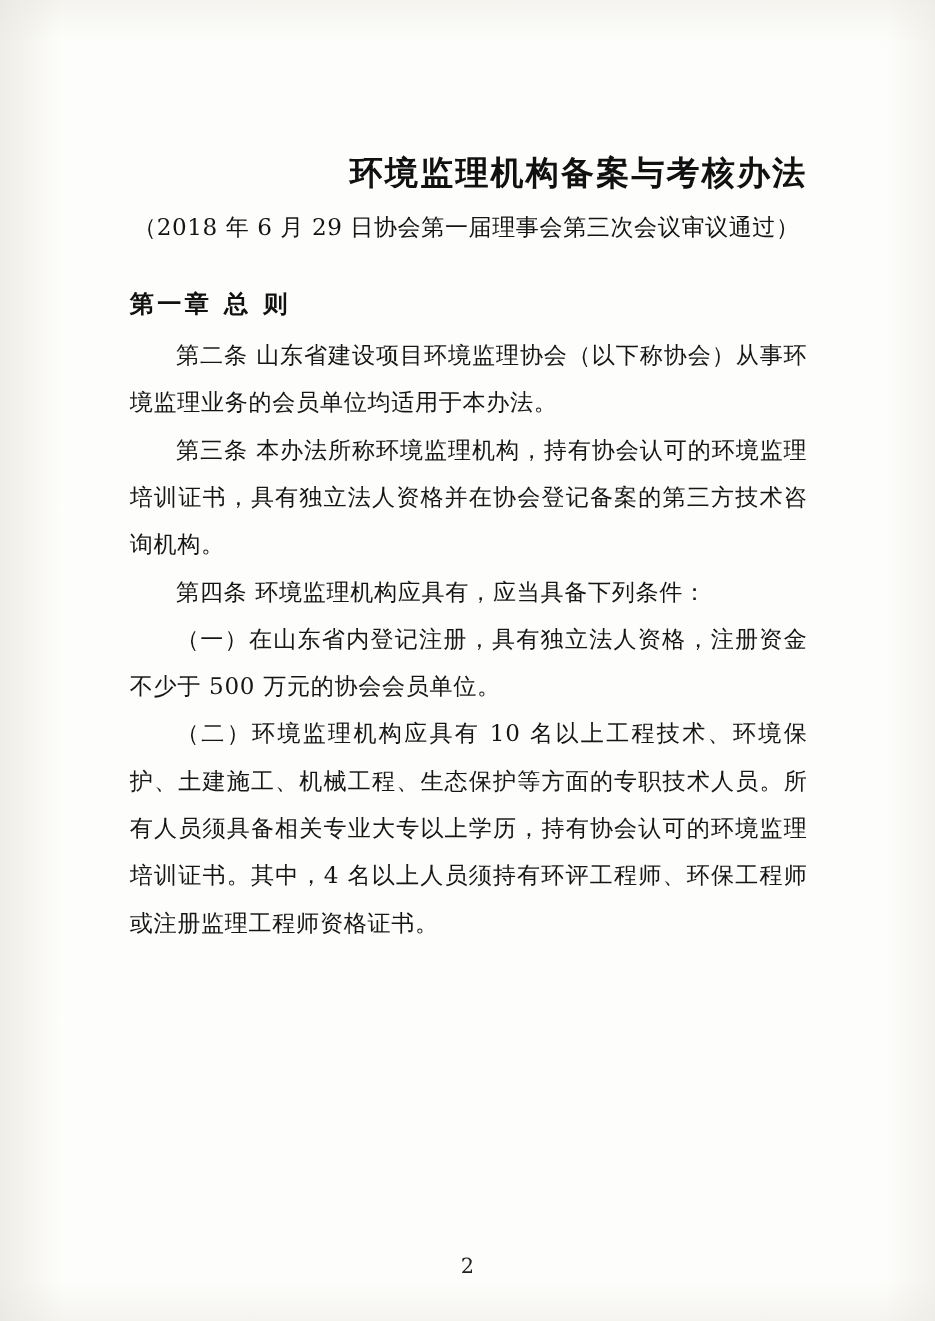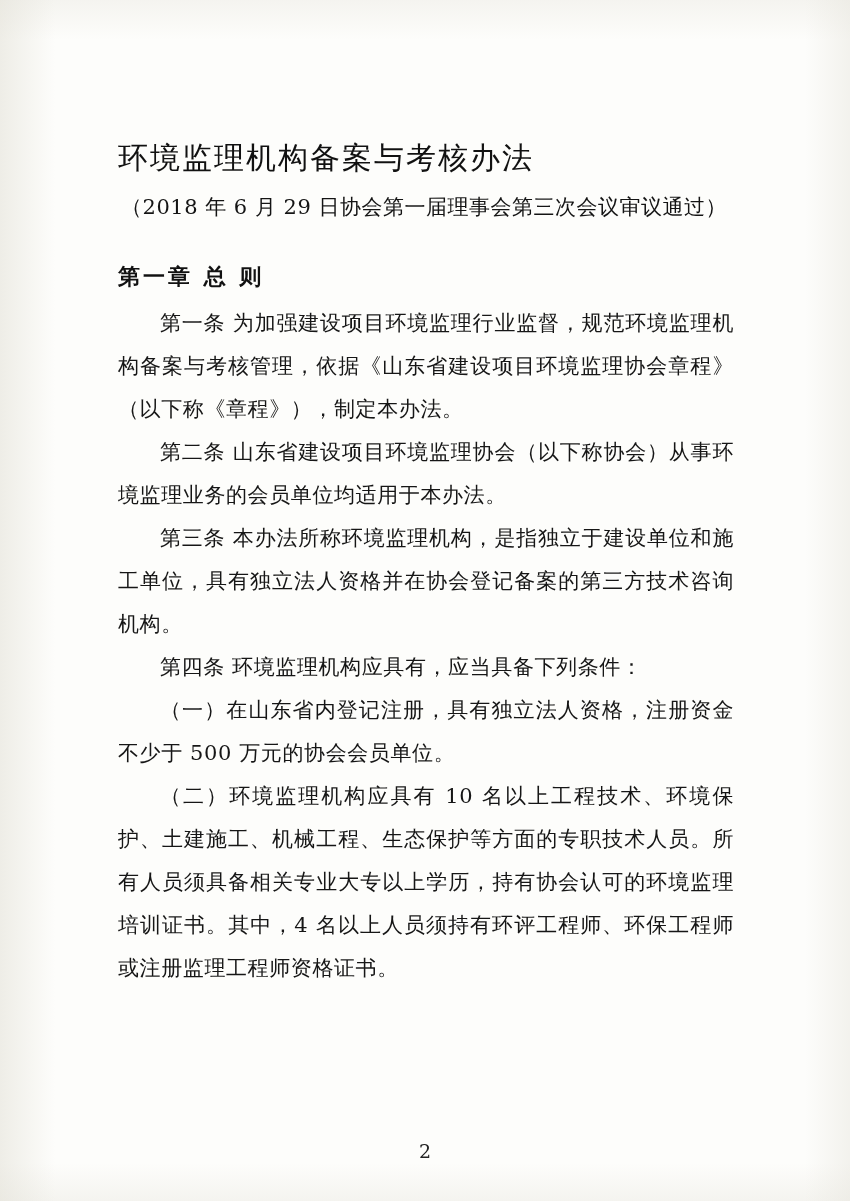--- a/index.html
+++ b/index.html
@@ -36,23 +36,23 @@
   .content {
     position: absolute;
     left: 118px;
     top: 0;
     width: 616px;
     height: 1201px;
   }
   .doc-title {
     margin: 0;
     padding-top: 138px;
-    text-align: left;
+    text-align: right;
     font-size: 30px;
-    font-weight: 400;
+    font-weight: 700;
     letter-spacing: 2px;
     line-height: 1.35;
     color: #111;
   }
   .doc-subtitle {
     margin: 14px 4px 0 0;
     text-align: center;
     font-size: 21px;
     letter-spacing: 0.5px;
     line-height: 1.4;
@@ -96,25 +96,24 @@
   <div class="scan-tint"></div>
 
   <div class="content">
 
     <h1 class="doc-title">环境监理机构备案与考核办法</h1>
 
     <div class="doc-subtitle">（2018 年 6 月 29 日协会第一届理事会第三次会议审议通过）</div>
 
     <h2 class="chapter-heading">第一章 总 则</h2>
 
-    <p class="body-text">第一条 为加强建设项目环境监理行业监督，规范环境监理机构备案与考核管理，依据《山东省建设项目环境监理协会章程》（以下称《章程》），制定本办法。</p>
 
     <p class="body-text">第二条 山东省建设项目环境监理协会（以下称协会）从事环境监理业务的会员单位均适用于本办法。</p>
 
-    <p class="body-text">第三条 本办法所称环境监理机构，是指独立于建设单位和施工单位，具有独立法人资格并在协会登记备案的第三方技术咨询机构。</p>
+    <p class="body-text">第三条 本办法所称环境监理机构，持有协会认可的环境监理培训证书，具有独立法人资格并在协会登记备案的第三方技术咨询机构。</p>
 
 
     <p class="body-text">第四条 环境监理机构应具有，应当具备下列条件：</p>
 
     <p class="body-text">（一）在山东省内登记注册，具有独立法人资格，注册资金不少于 500 万元的协会会员单位。</p>
 
     <p class="body-text">（二）环境监理机构应具有 10 名以上工程技术、环境保护、土建施工、机械工程、生态保护等方面的专职技术人员。所有人员须具备相关专业大专以上学历，持有协会认可的环境监理培训证书。其中，4 名以上人员须持有环评工程师、环保工程师或注册监理工程师资格证书。</p>
 
   </div>
 

